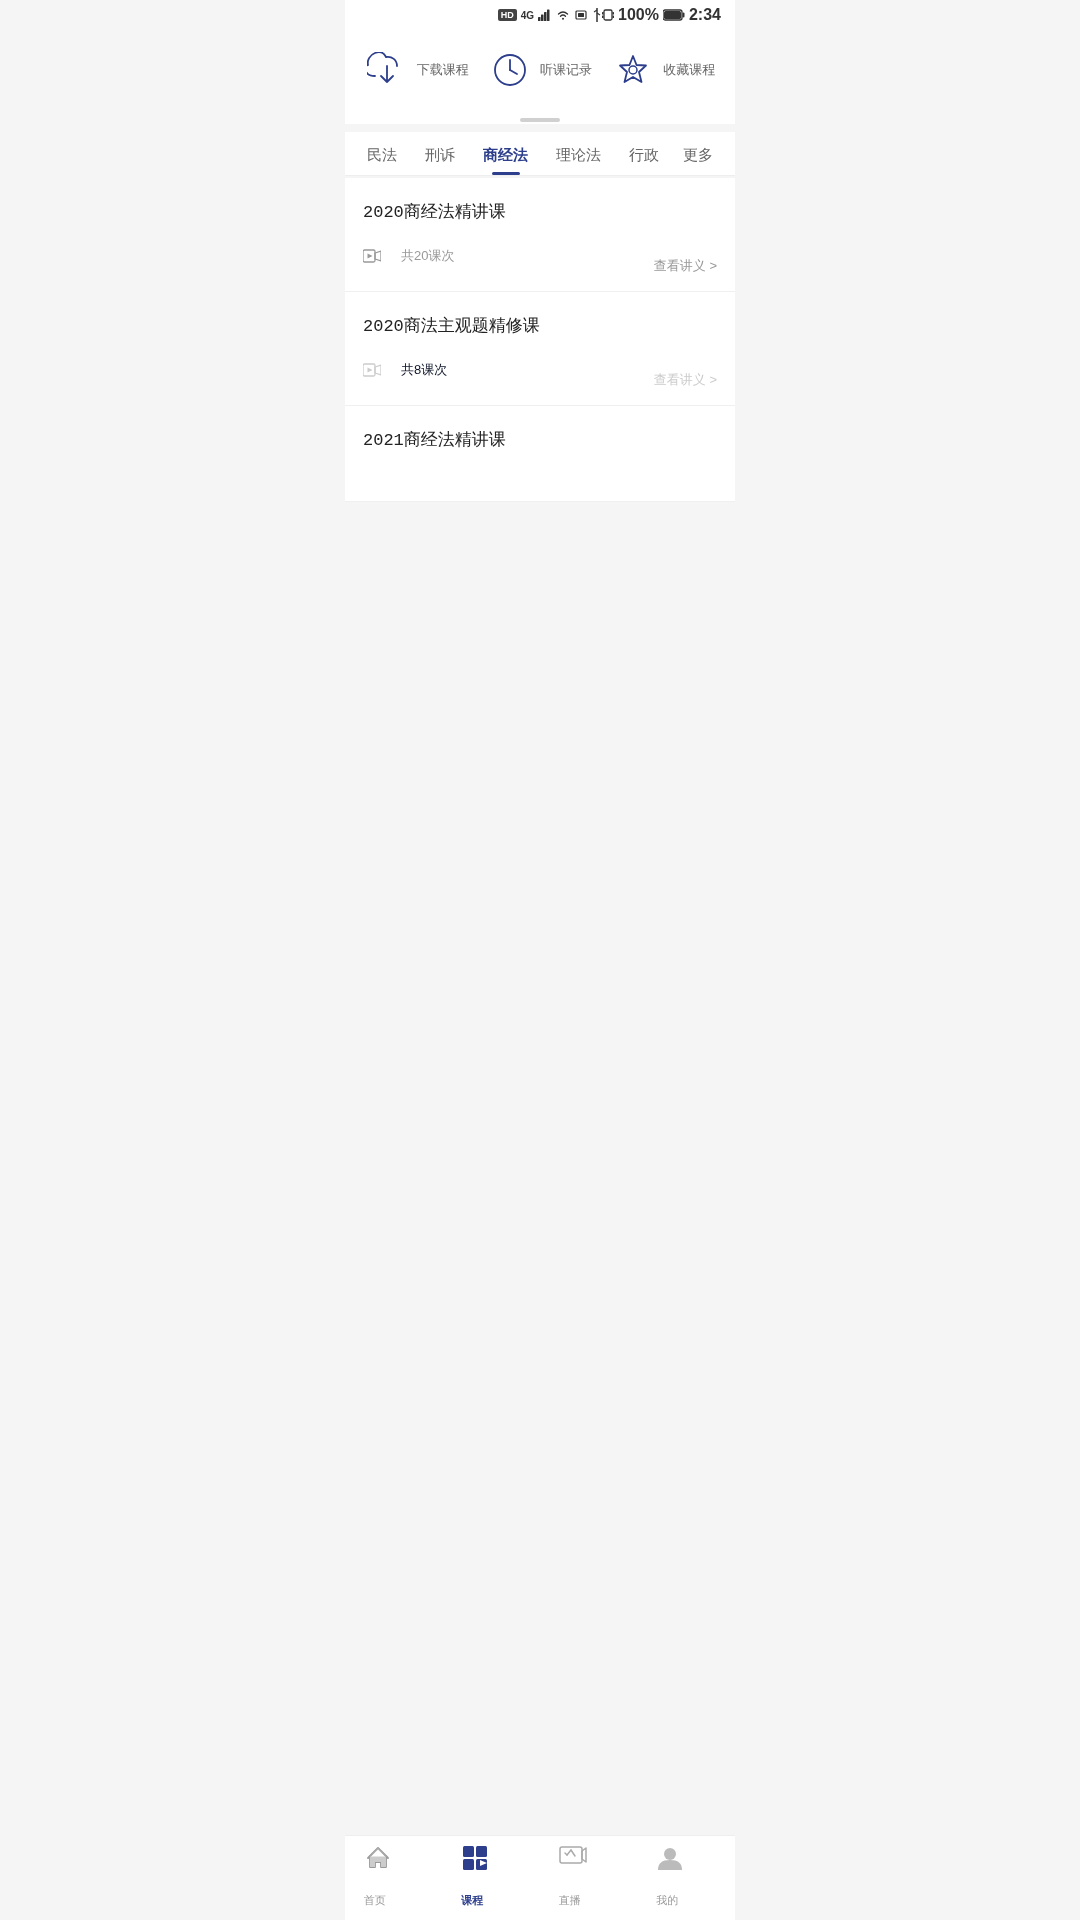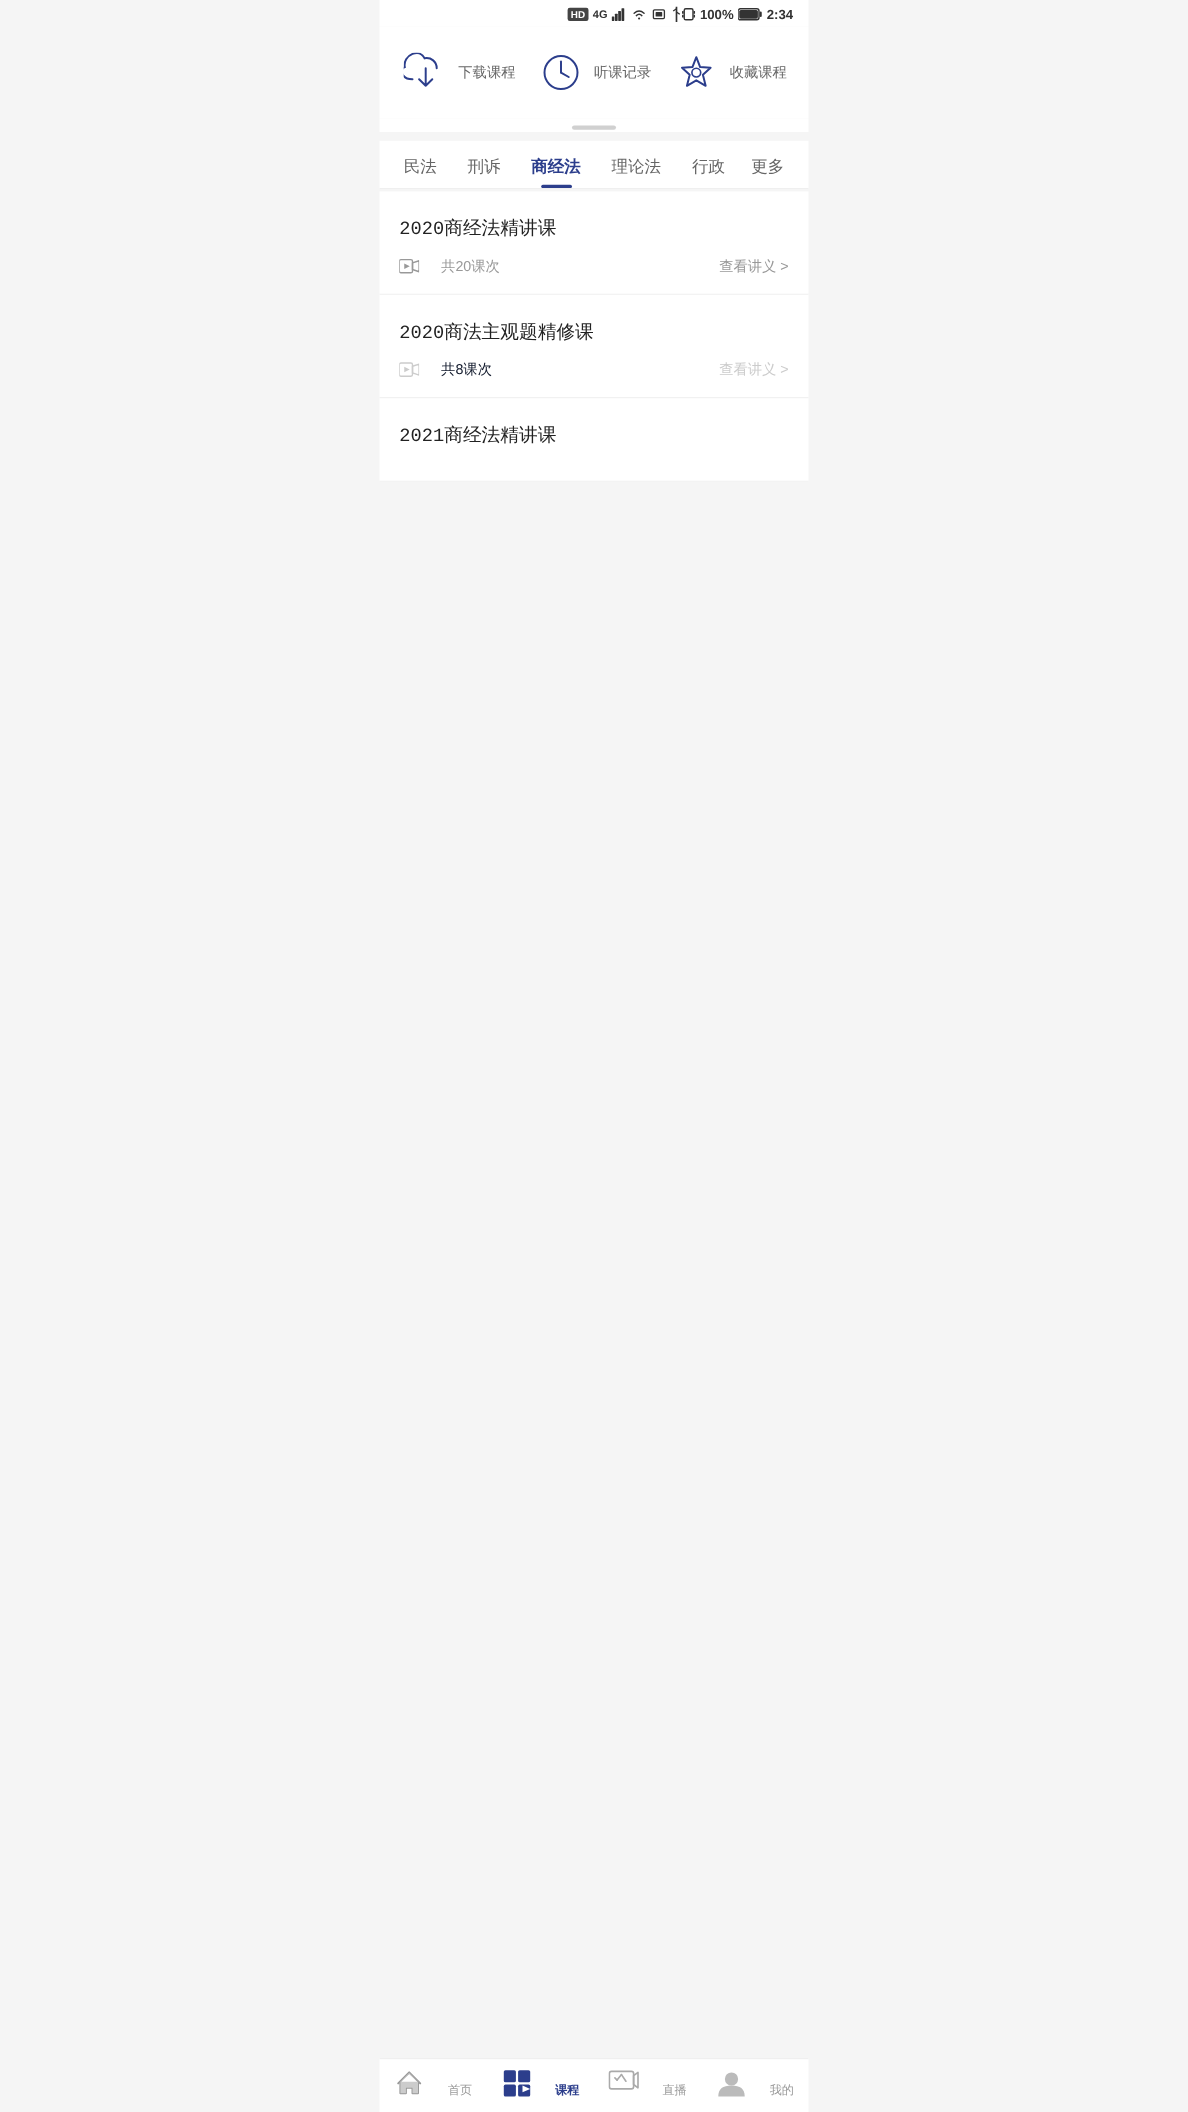--- a/index.html
+++ b/index.html
@@ -18,21 +18,21 @@
       display: flex;
       justify-content: flex-end;
       align-items: center;
       padding: 6px 14px 4px 14px;
       background: #fff;
       font-size: 11px;
       font-weight: 600;
       color: #333;
     }
     .status-left { display: flex; align-items: center; gap: 4px; font-size: 10px; }
-    .status-right { display: flex; align-items: center; gap: 4px; font-size: 12px; font-weight: 600; }
+    .status-right { display: flex; align-items: center; gap: 4px; font-size: 16px; font-weight: 600; }
 
     
     .hero-banner {
       background: #f0f0f5;
       padding: 30px 20px 20px 20px;
       text-align: left;
     }
     .hero-quote {
       font-size: 22px;
       font-weight: 600;
@@ -166,20 +166,21 @@
     .course-count.disabled {
       color: #0f172a;
     }
     .view-notes {
       display: flex;
       align-items: center;
       gap: 3px;
       color: #999;
       font-size: 13px;
       cursor: pointer;
+      margin-top: 20px;
     }
     .view-notes.disabled {
       color: #ccc;
     }
 
     
     .bottom-nav {
       position: fixed;
       bottom: 0;
       left: 50%;
@@ -188,21 +189,22 @@
       background: #fff;
       border-top: 1px solid #eee;
       display: flex;
       justify-content: space-around;
       align-items: center;
       padding: 8px 0 12px 0;
       z-index: 100;
     }
     .nav-item {
       display: flex;
-      align-items: flex-end;
+      flex-direction: column;
+      align-items: flex-start;
       gap: 21px;
       cursor: pointer;
       min-width: 60px;
     }
     .nav-icon {
       width: 28px;
       height: 28px;
       display: flex;
       align-items: center;
       justify-content: center;

